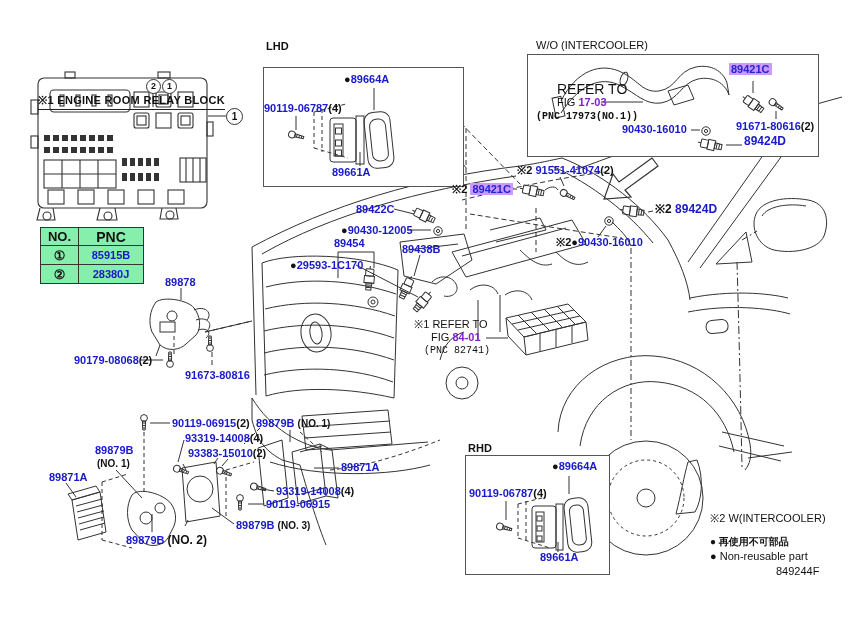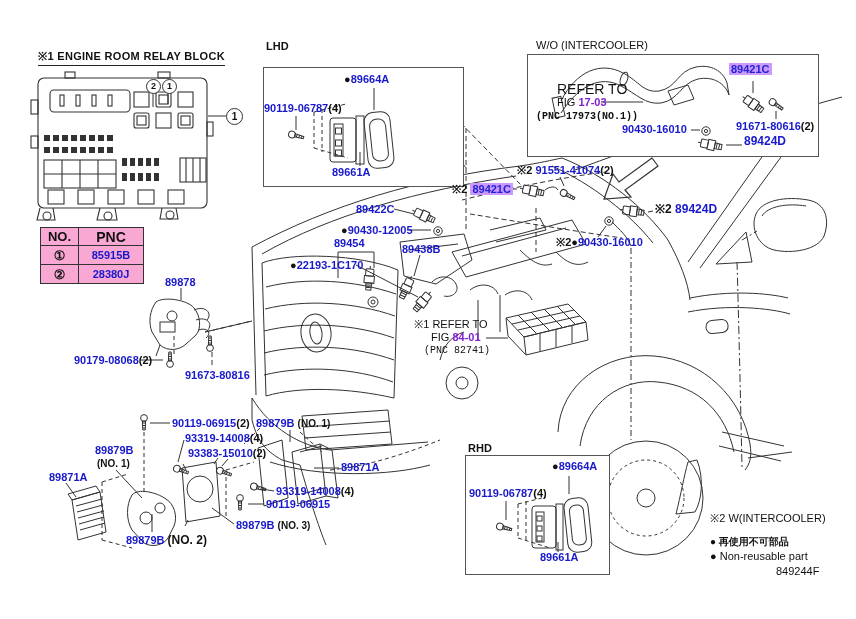--- a/index.html
+++ b/index.html
@@ -9,26 +9,26 @@
   .art{z-index:0;}
   .frame{position:absolute;border:1.3px solid #555;background:#fff;z-index:1;}
   .lbl{position:absolute;z-index:2;font-weight:bold;font-size:11px;line-height:13px;
        white-space:nowrap;color:#111;}
   .n{color:#1818cd;}
   .hl{background:#cc99ff;color:#2323d0;padding:0 2px;}
   .fig{color:#8020d0;}
   .blk{color:#111;}
   .mono{font-family:"Liberation Mono",monospace;font-size:10px;font-weight:bold;}
   .big{font-size:12px;}
-  .title-underline{border-bottom:1.2px solid #222;padding-bottom:2px;letter-spacing:.3px;}
+  .title-underline{border-bottom:1.2px solid #222;padding-bottom:2px;letter-spacing:.3px;margin-top:44px;}
   .co{position:absolute;z-index:2;border:1.3px solid #333;border-radius:50%;background:#fff;
       text-align:center;font-weight:bold;color:#111;}
   .co14{width:13px;height:13px;font-size:9px;line-height:13px;}
   .co16{width:15px;height:15px;font-size:10px;line-height:15px;}
-  .tbl{position:absolute;left:40px;top:227px;z-index:2;border-collapse:collapse;background:#f9a8d4;}
+  .tbl{position:absolute;left:40px;top:227px;z-index:2;border-collapse:collapse;background:#86efac;}
   .tbl td,.tbl th{border:1.3px solid #333;text-align:center;padding:0;}
   .tbl th{font-size:14px;font-weight:bold;color:#111;height:17px;}
   .tbl td{height:18px;font-size:11px;font-weight:bold;}
   .tbl .cno{width:37px;font-size:13px;color:#111;}
   .tbl .cpnc{width:64px;color:#1818cd;}
   .legend-line{font-weight:bold;color:#111;}
 </style>
 </head>
 <body>
 
@@ -364,21 +364,21 @@
   <div class="lbl" style="left:356px;top:203px">
     <span class="n">89422C</span>
   </div>
   <div class="lbl" style="left:341px;top:224px">
     <span class="blk">●</span><span class="n">90430-12005</span>
   </div>
   <div class="lbl" style="left:334px;top:237px">
     <span class="n">89454</span>
   </div>
   <div class="lbl" style="left:290px;top:259px">
-    <span class="blk">●</span><span class="n">22193-1C170</span>
+    <span class="blk">●</span><span class="n">29593-1C170</span>
   </div>
   <div class="lbl" style="left:402px;top:243px">
     <span class="n">89438B</span>
   </div>
 
   <div class="lbl" style="left:414px;top:318px;font-weight:normal">※1 REFER TO</div>
   <div class="lbl" style="left:431px;top:331px;font-weight:normal">
     <span class="blk">FIG </span><span class="fig" style="font-weight:bold">84-01</span>
   </div>
   <div class="lbl mono" style="left:424px;top:344px;font-weight:normal">(PNC 82741)</div>

